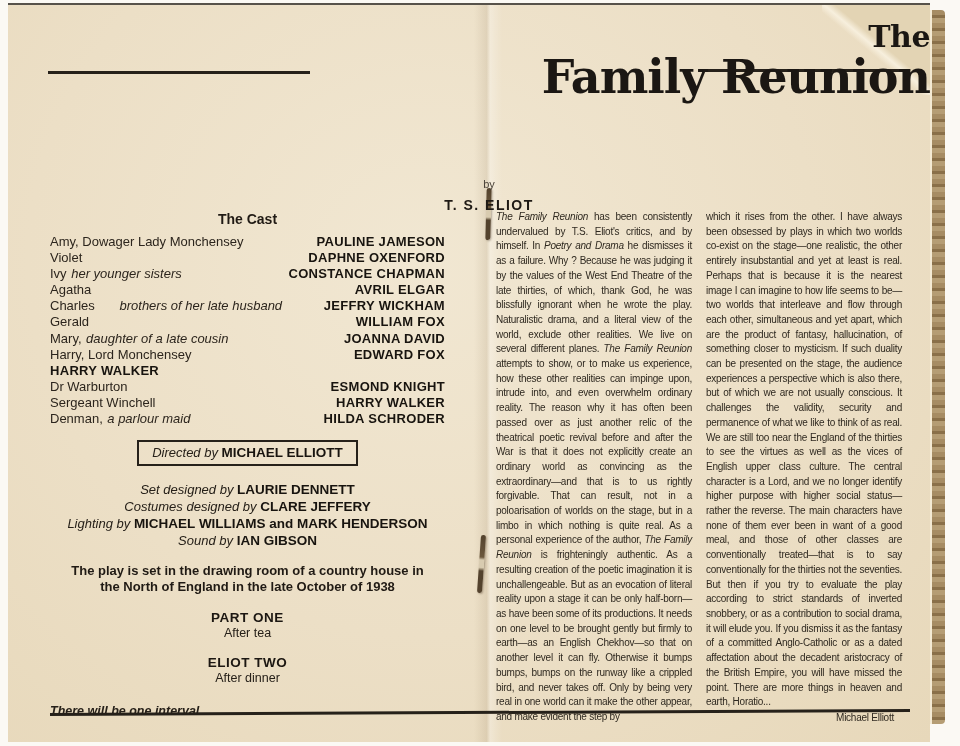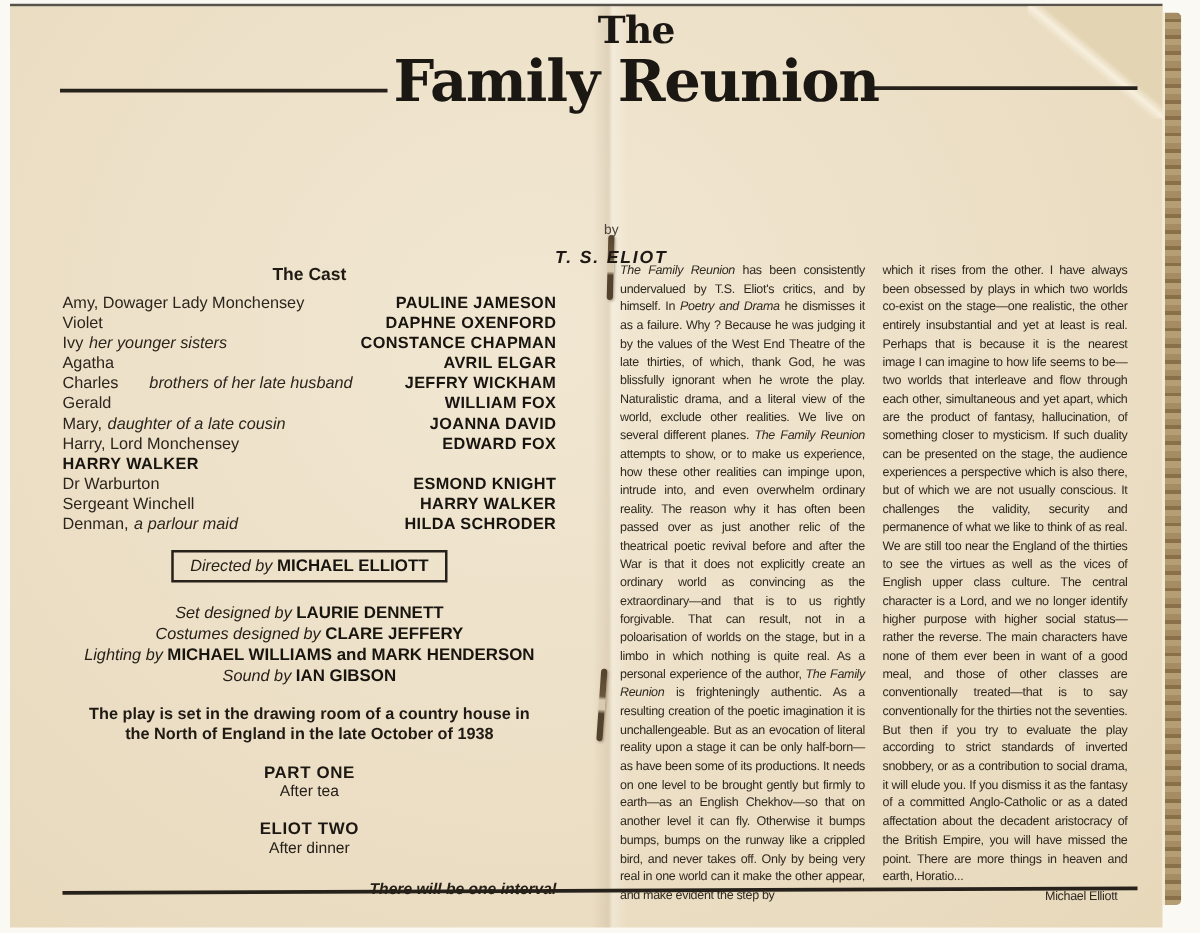--- a/index.html
+++ b/index.html
@@ -42,52 +42,52 @@
     background:repeating-linear-gradient(to bottom,
       #a68c63 0px, #a68c63 5px, #8a7049 5px, #8a7049 8px, #b59d74 8px, #b59d74 13px);
     border-radius:0 4px 4px 0;
   }
   
   .rule { position:absolute; height:3px; background:#26211a; }
   .rule-left   { left:40px;  top:66px;  width:262px; }
   .rule-right  { left:690px; top:64px;  width:212px; }
   .rule-bottom { left:42px;  top:706px; width:860px; transform:rotate(-0.25deg); }
   
-  .masthead { position:absolute; left:80px; right:0; top:4px; text-align:center; color:#1b1713; }
+  .masthead { position:absolute; left:80px; right:0; top:16px; text-align:right; color:#1b1713; }
   .title-the {
     font-family:"DejaVu Serif", serif; font-weight:bold;
     font-size:30px; line-height:32px; letter-spacing:-0.5px;
   }
   .title-main {
     font-family:"DejaVu Serif", serif; font-weight:bold;
     font-size:46px; line-height:48px; letter-spacing:-1px;
   }
   .byline { position:absolute; left:40px; right:0; top:131px; text-align:center;margin-top:42px; }
   .byline-by { font-size:11px; color:#4a4238; }
-  .byline-author { margin-top:7px; font-weight:bold; font-size:14px; letter-spacing:1.5px; color:#1e1914;font-style:italic; }
+  .byline-author { margin-top:7px; font-weight:bold; font-size:14px; letter-spacing:1.5px; color:#1e1914; }
   
   .cast { position:absolute; left:42px; top:206px; width:395px; }
   .cast-heading { font-size:14px; font-weight:bold; text-align:center; margin-bottom:7px; color:#201a14; }
   .cast-row { display:flex; justify-content:space-between; align-items:baseline; line-height:16.1px; }
   .char-cell { font-size:13px; color:#2c251d; white-space:nowrap; }
   .descriptor { margin-left:0.35em; }
   .descriptor.gapped { margin-left:1.9em; }
   .actor { font-size:13px; font-weight:bold; letter-spacing:0.3px; color:#18140f; white-space:nowrap; }
   .directed-box {
     display:table; margin:13px auto 0; border:2px solid #26211a;
     padding:3px 13px 4px; font-size:13px; white-space:nowrap;
   }
   .directed-box b, .credit-line b { font-size:13.5px; color:#18140f; }
   .credit-lines { margin-top:16px; text-align:center; }
   .credit-line { font-size:13px; line-height:16.8px; }
   .setting { margin-top:14px; text-align:center; font-weight:bold; font-size:13px; line-height:16px; color:#201a14; }
   .parts { text-align:center; }
   .part-name { margin-top:15px; font-weight:bold; font-size:13.5px; letter-spacing:0.5px; color:#1c1712; }
   .part-desc { margin-top:1px; font-size:12.5px; }
-  .interval { margin-top:19px; text-align:right; font-weight:bold; font-style:italic; font-size:12.5px; }
+  .interval { margin-top:19px; text-align:left; font-weight:bold; font-style:italic; font-size:12.5px; }
   
   .essay { position:absolute; left:488px; top:205px; width:406px; display:flex; gap:14px; }
   .col {
     width:198px; font-size:10px; line-height:14.7px; letter-spacing:-0.25px;
     text-align:justify; color:#2f2920;
   }
   .signature { text-align:right; padding-right:8px; margin-top:1px; }
 </style>
 </head>
 <body>

